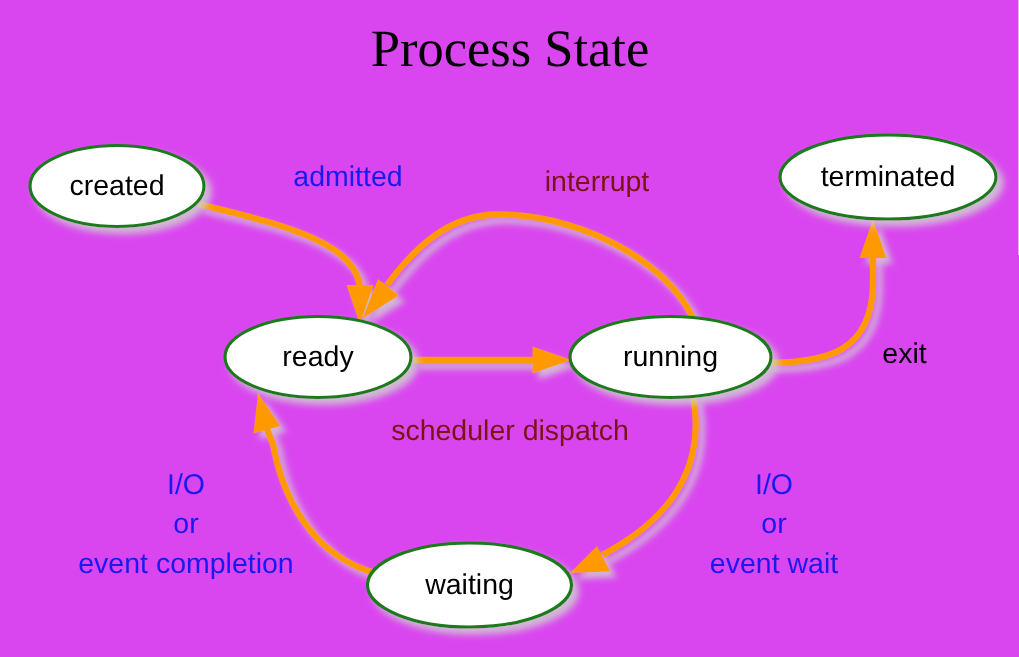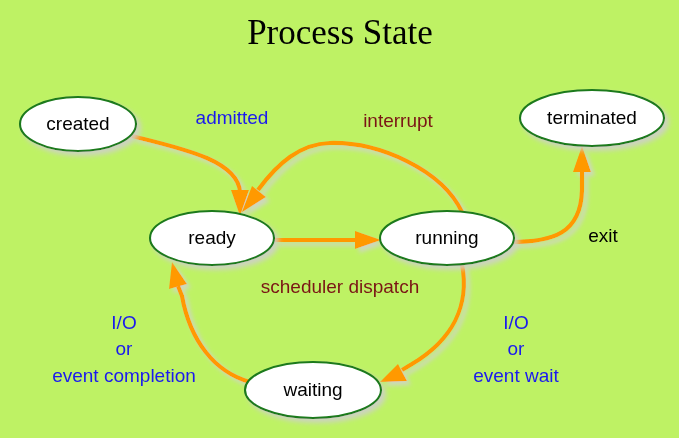--- a/index.html
+++ b/index.html
@@ -8,21 +8,21 @@
     padding: 0;
     background: #ffffff;
   }
   body {
     font-family: "Liberation Sans", sans-serif;
   }
   #canvas {
     position: relative;
     width: 679px;
     height: 438px;
-    background: #bef264;
+    background: #d946ef;
     overflow: hidden;
   }
   #diagram-svg {
     position: absolute;
     left: 0;
     top: 0;
     width: 679px;
     height: 438px;
   }
   .title-text {

